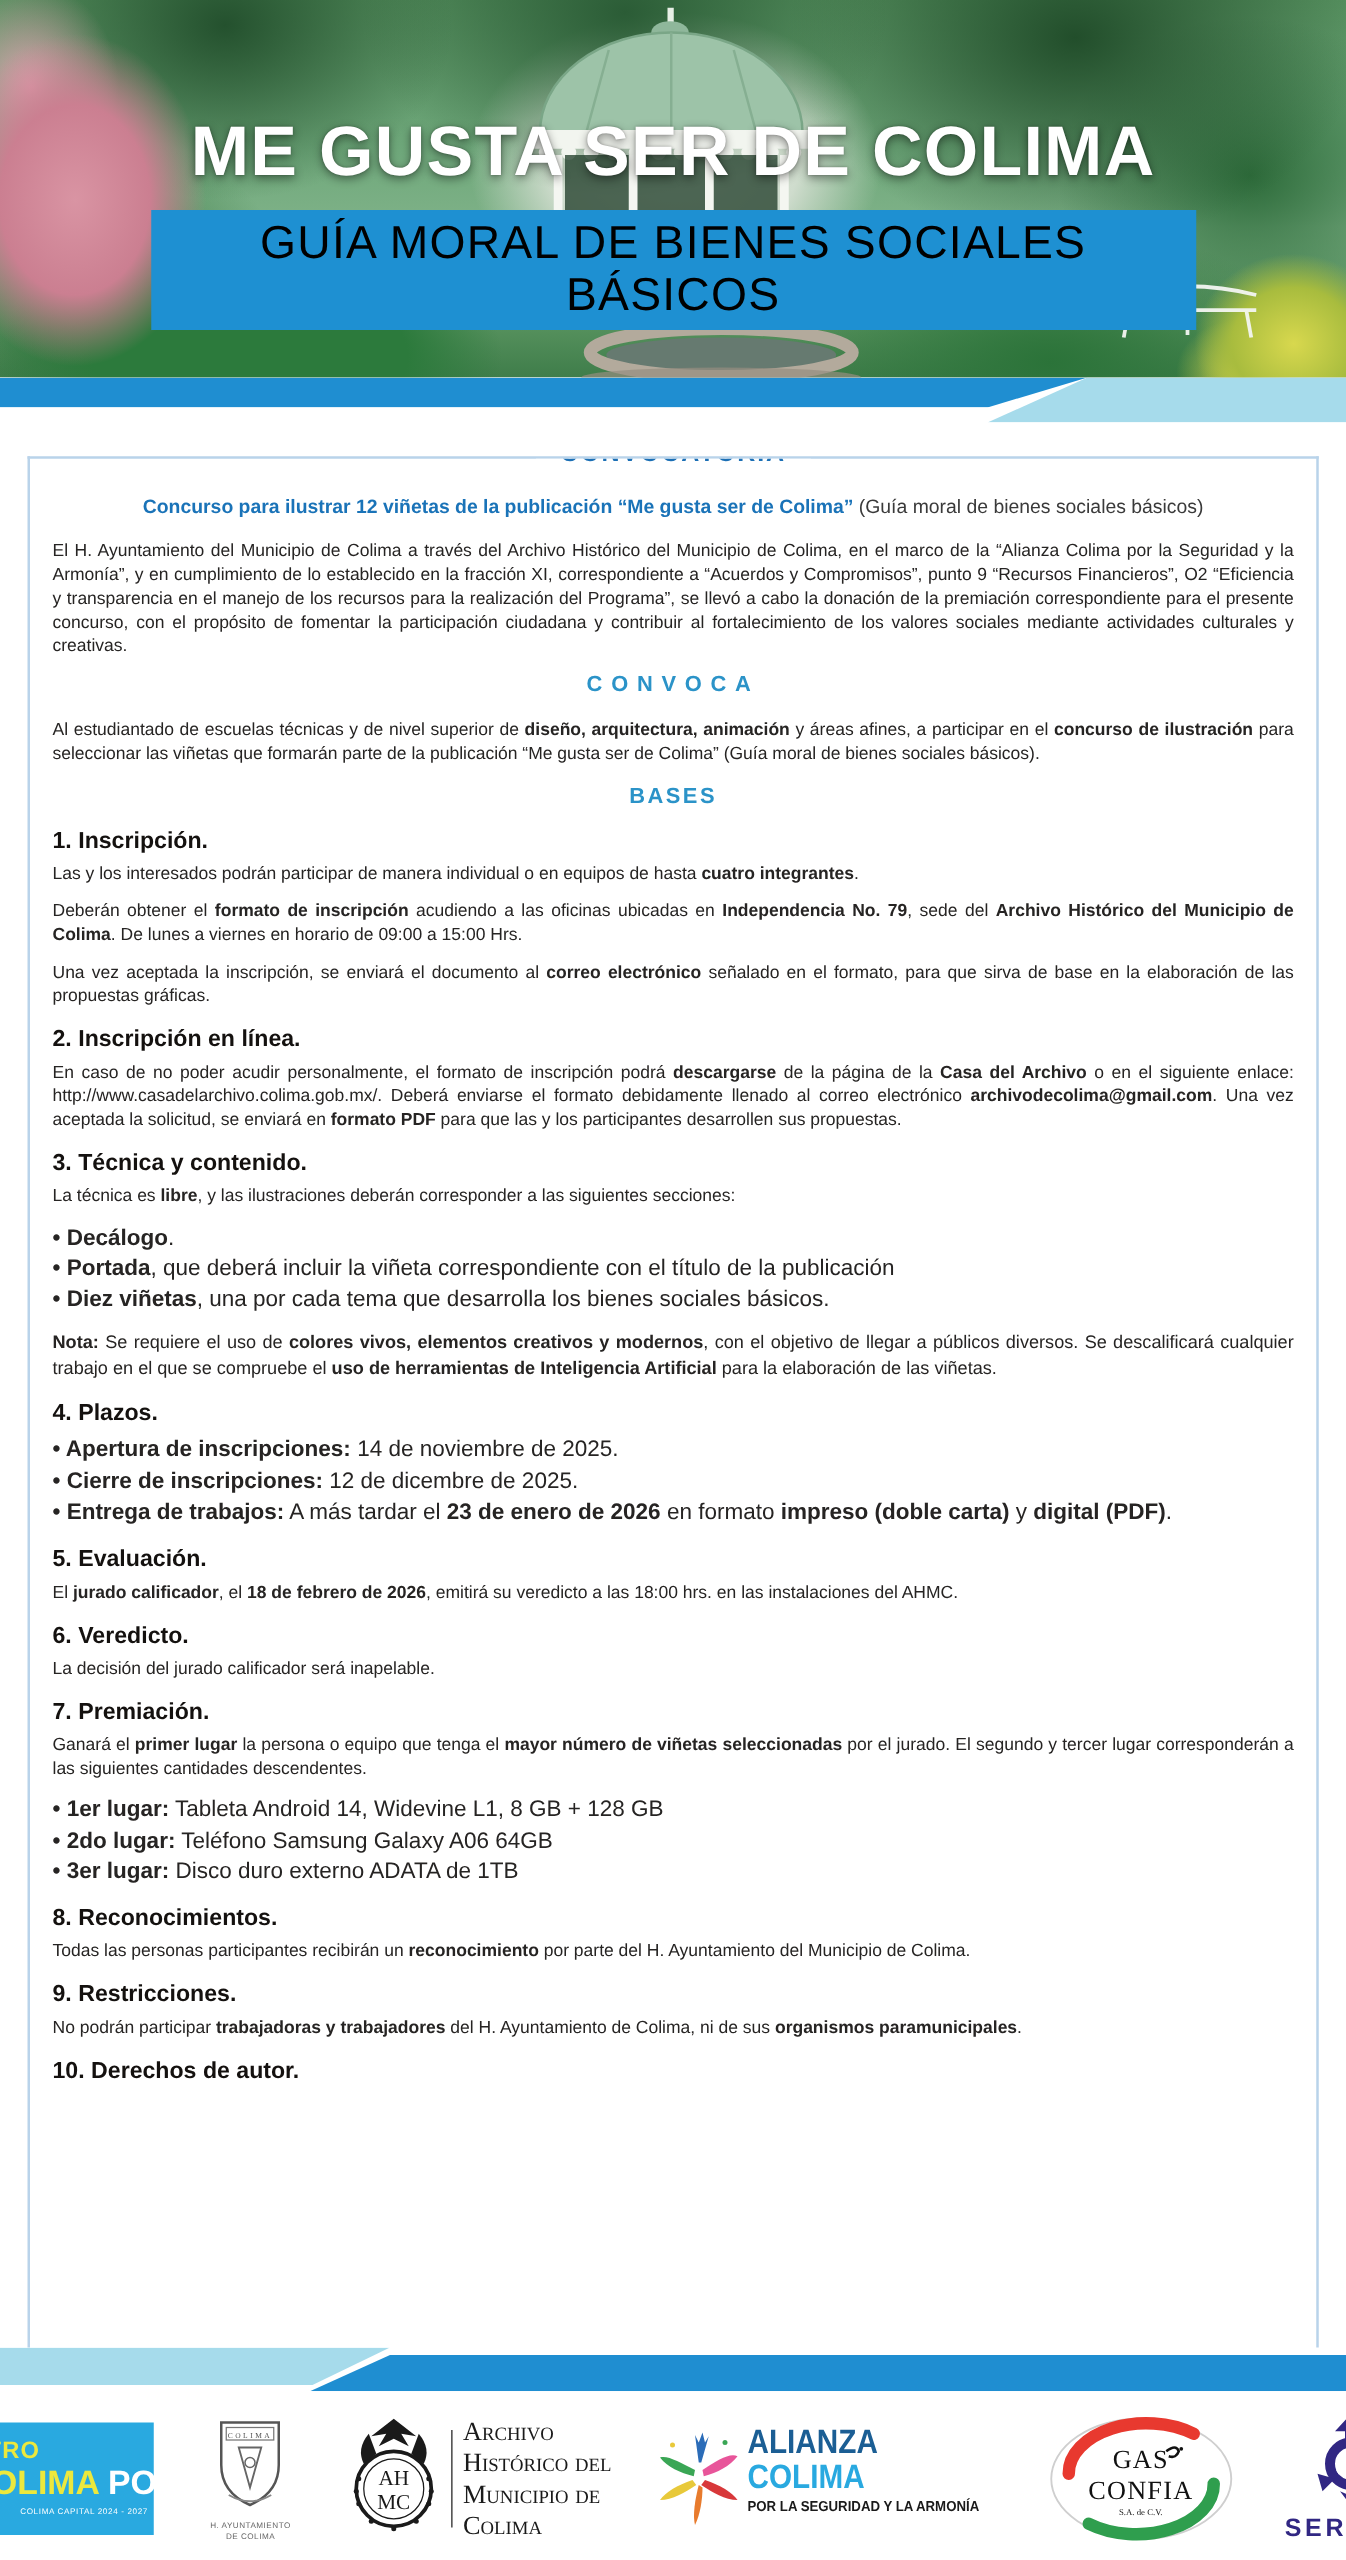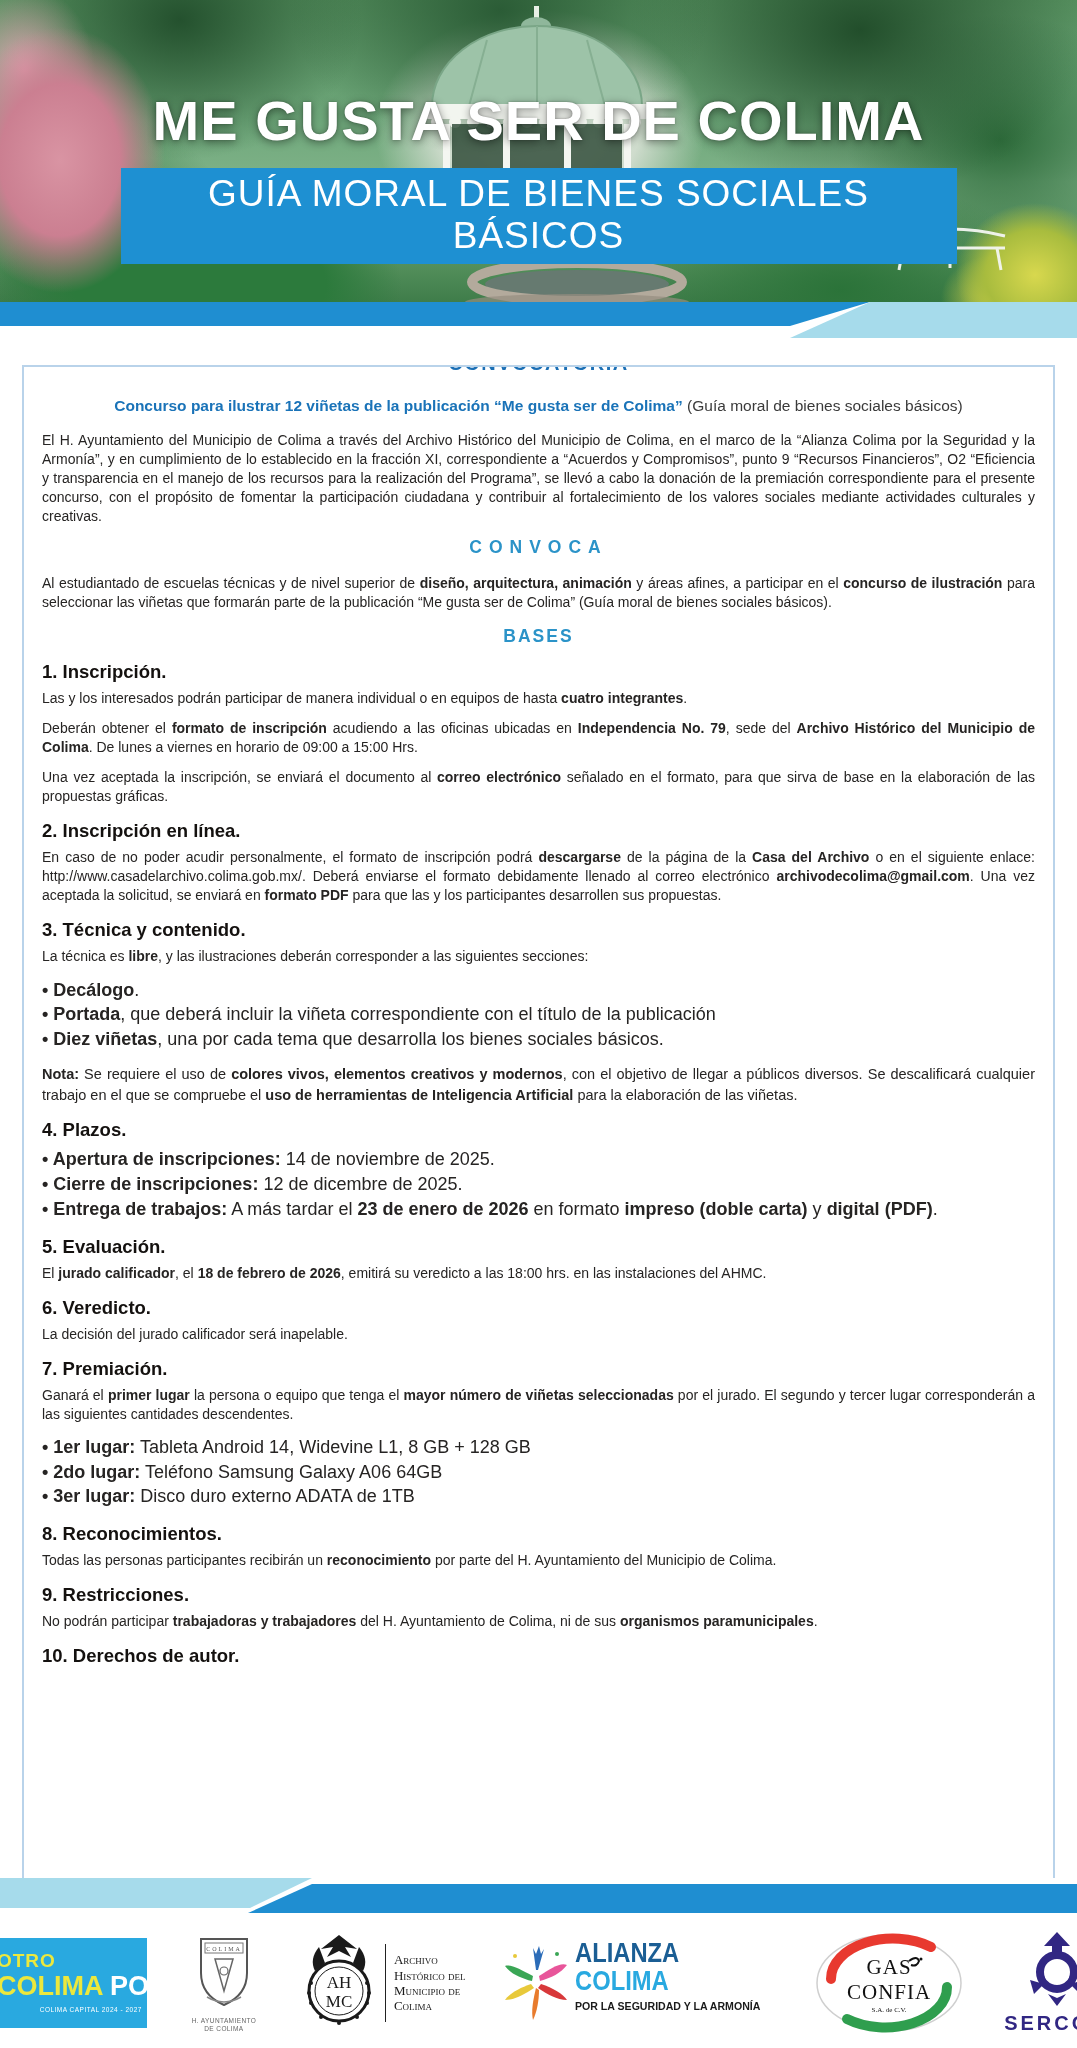--- a/index.html
+++ b/index.html
@@ -24,21 +24,21 @@
       radial-gradient(220px 160px at 540px 130px, #e3ece2 0%, #cfdccd 45%, rgba(207,220,205,0) 75%),
       linear-gradient(180deg, #56905f 0%, #6fa87b 40%, #7fb288 60%, #58935f 85%, #3f7d4a 100%);
   }
   .gazebo{position:absolute;left:407px;top:6px;}
   .fountain{position:absolute;left:417px;top:210px;}
   .bench{position:absolute;left:885px;top:218px;}
   .hero-title{position:absolute;top:88px;left:0;width:100%;text-align:center;z-index:5;
     color:#fff;font-size:56px;font-weight:800;letter-spacing:1px;
     text-shadow:0 2px 8px rgba(0,0,0,.45), 0 0 2px rgba(0,0,0,.3);}
   .hero-subtitle{position:absolute;top:168px;left:50%;transform:translateX(-50%);z-index:5;
-    width:836px;box-sizing:border-box;background:#1e90d2;color:#ffffff;
+    width:836px;box-sizing:border-box;background:#1e90d2;color:#000000;
     font-size:37px;font-weight:400;letter-spacing:1px;text-align:center;padding:5px 10px 7px;}
 
   
   .band-top-dark{position:absolute;top:302px;left:0;width:870px;height:24px;background:#1f8ed1;
     clip-path:polygon(0 0,100% 0,calc(100% - 80px) 100%,0 100%);}
   .band-top-light{position:absolute;top:302px;left:780px;right:0;height:36px;background:#a6dbeb;
     clip-path:polygon(90px 0,100% 0,100% 100%,10px 100%);}
   .band-bottom-light{position:absolute;top:1878px;left:0;width:312px;height:30px;background:#a6dbeb;
     clip-path:polygon(0 0,100% 0,calc(100% - 62px) 100%,0 100%);}
   .band-bottom-dark{position:absolute;top:1884px;left:248px;right:0;height:29px;background:#1f8ed1;
@@ -69,21 +69,21 @@
   .otro-text{position:absolute;left:32px;top:12px;width:145px;}
   .otro-line1{font-size:19px;font-weight:800;color:#ece83d;letter-spacing:1px;}
   .otro-line2{font-size:27px;font-weight:800;letter-spacing:0;line-height:1.05;white-space:nowrap;}
   .otro-line2 .y{color:#ece83d;}
   .otro-line2 .w{color:#fff;}
   .otro-sub{font-size:6.5px;color:#fff;text-align:right;margin-top:6px;letter-spacing:.5px;}
   .logo-seal{width:80px;text-align:center;flex:none;color:#555;}
   .seal-caption{font-size:6.5px;line-height:1.3;color:#666;margin-top:2px;letter-spacing:.4px;}
   .logo-ahmc{display:flex;align-items:center;gap:8px;flex:none;}
   .ahmc-div{width:1px;height:78px;background:#222;}
-  .ahmc-text{font-family:"Liberation Serif",serif;font-variant:small-caps;font-size:13px;
+  .ahmc-text{font-family:"Liberation Serif",serif;font-variant:small-caps;font-size:21px;
     color:#1a1a1a;line-height:1.18;}
   .logo-alianza{display:flex;align-items:flex-start;gap:6px;flex:none;}
   .alianza-text{text-align:left;}
   .alianza-l1{color:#1b5e94;font-weight:800;font-size:27px;transform:scaleX(.88);transform-origin:left;line-height:1;}
   .alianza-l2{color:#29a9e0;font-weight:800;font-size:27px;transform:scaleX(.88);transform-origin:left;line-height:1.05;}
   .alianza-tag{color:#1a1a1a;font-weight:700;font-size:11.5px;transform:scaleX(.92);transform-origin:left;
     margin-top:5px;white-space:nowrap;}
   .logo-gas{position:relative;width:152px;height:104px;flex:none;}
   .gas-text{position:absolute;top:24px;left:0;width:100%;text-align:center;
     font-family:"Liberation Serif",serif;color:#111;}

